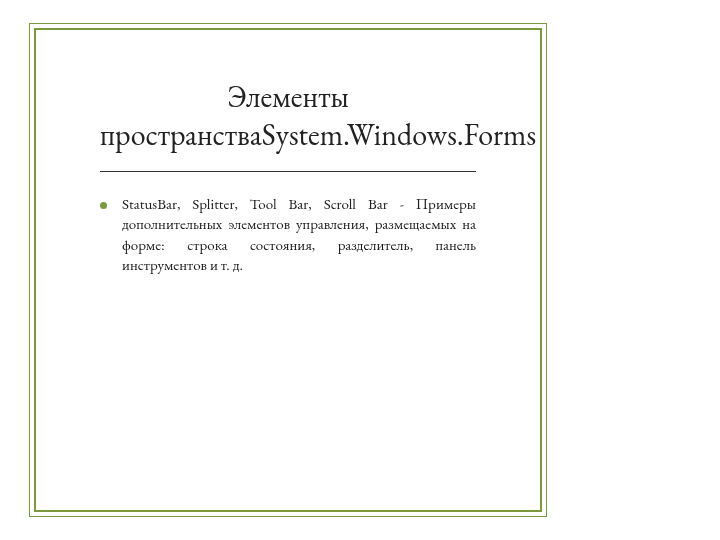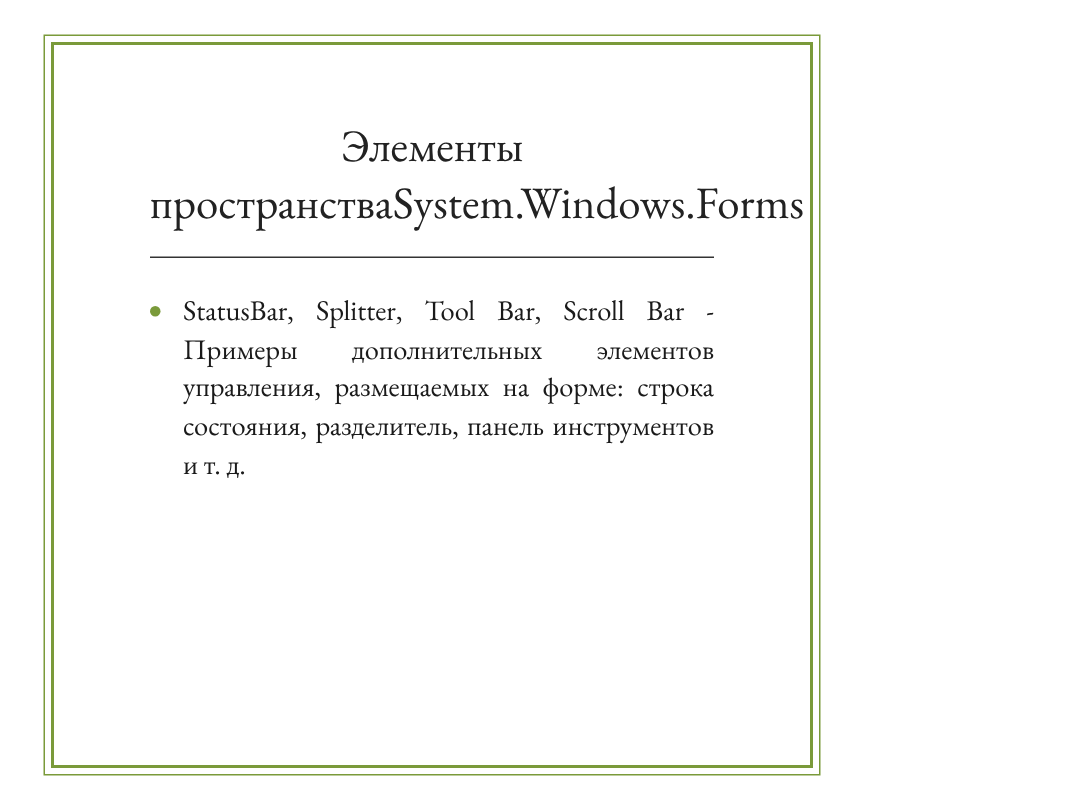--- a/index.html
+++ b/index.html
@@ -34,21 +34,21 @@
     color: #222;
     line-height: 1.25;
     margin: 0 0 18px 0;
   }
   .rule {
     border: none;
     border-top: 1px solid #333;
     margin: 0 0 22px 0;
   }
   .body {
-    font-size: 19px;
+    font-size: 15px;
     line-height: 1.35;
   }
   ul.bullets {
     list-style: none;
     margin: 0;
     padding: 0;
   }
   ul.bullets > li {
     position: relative;
     padding-left: 22px;

